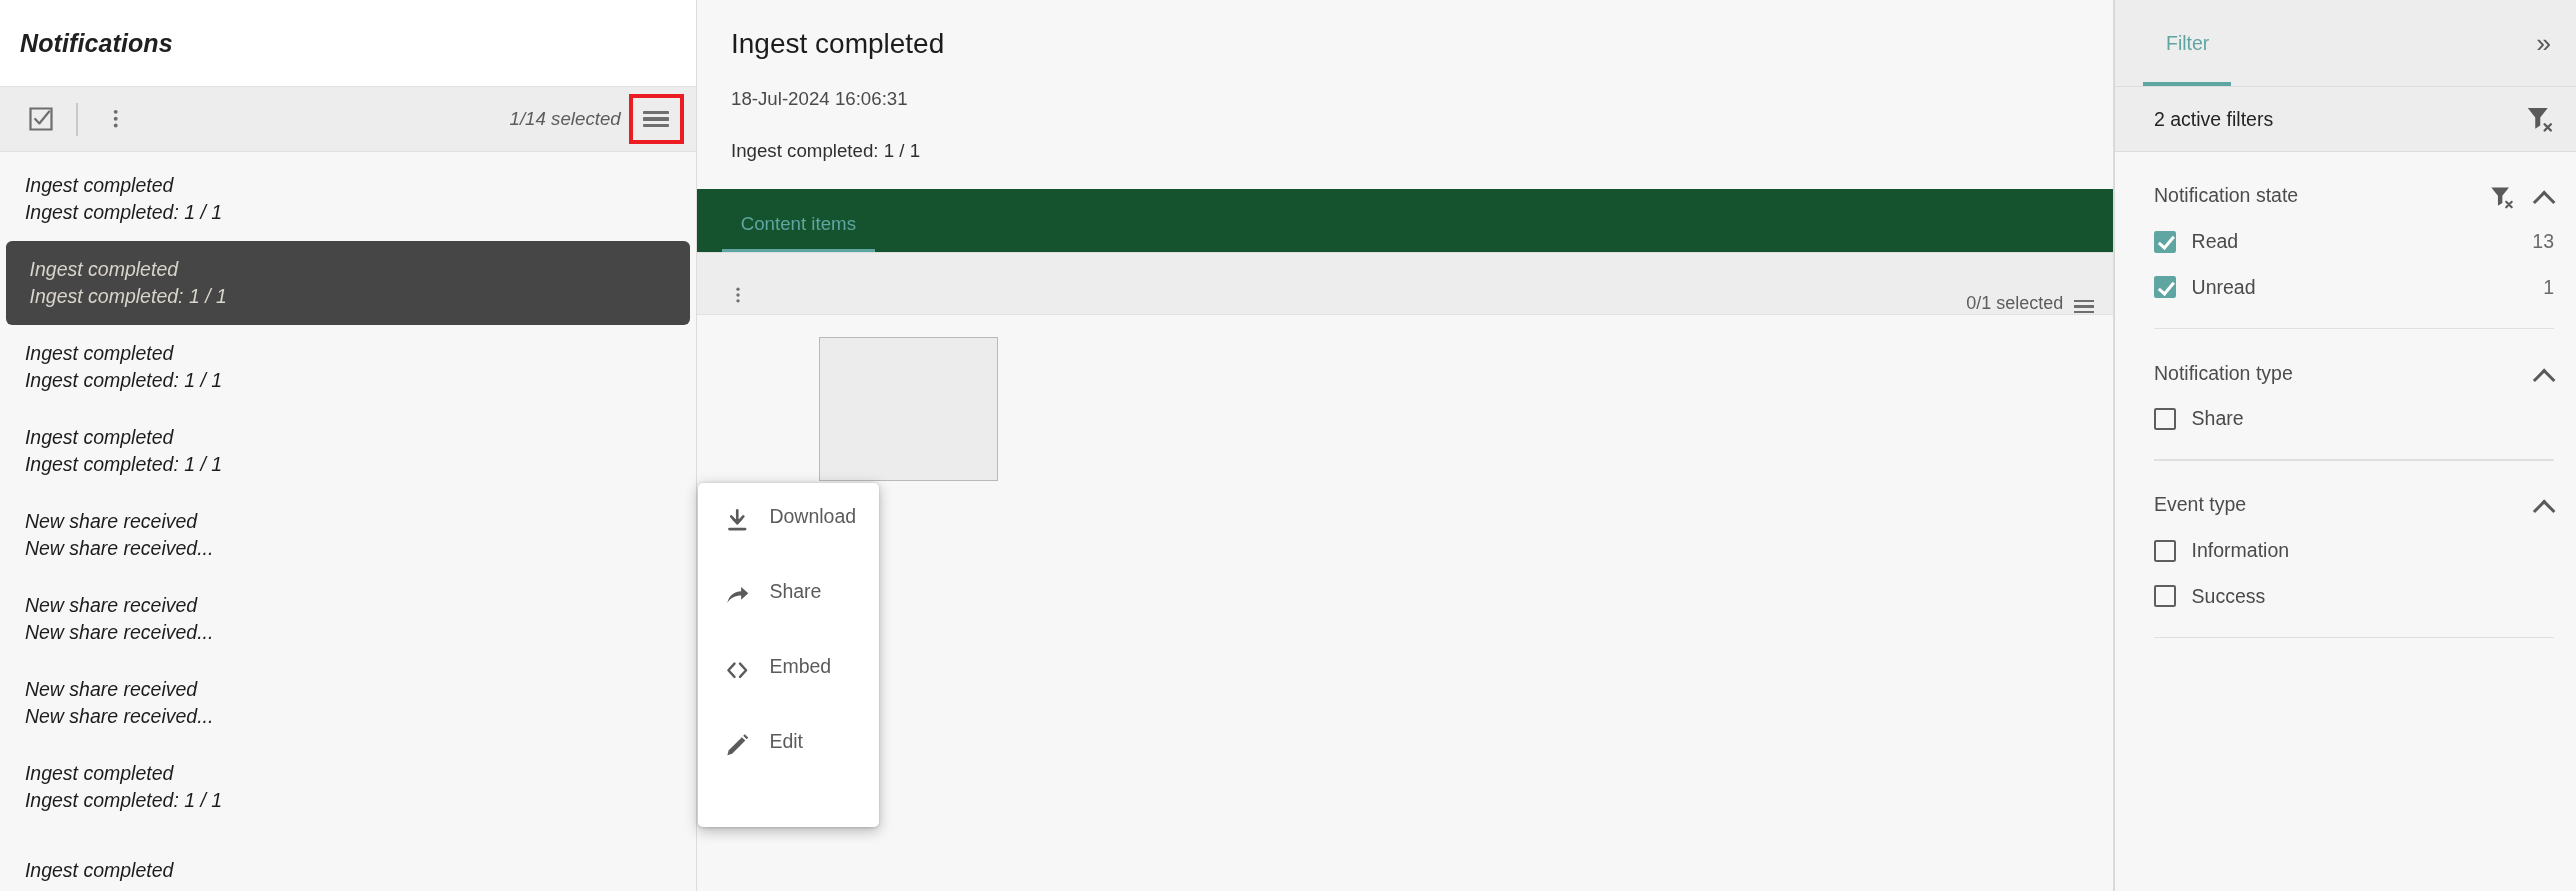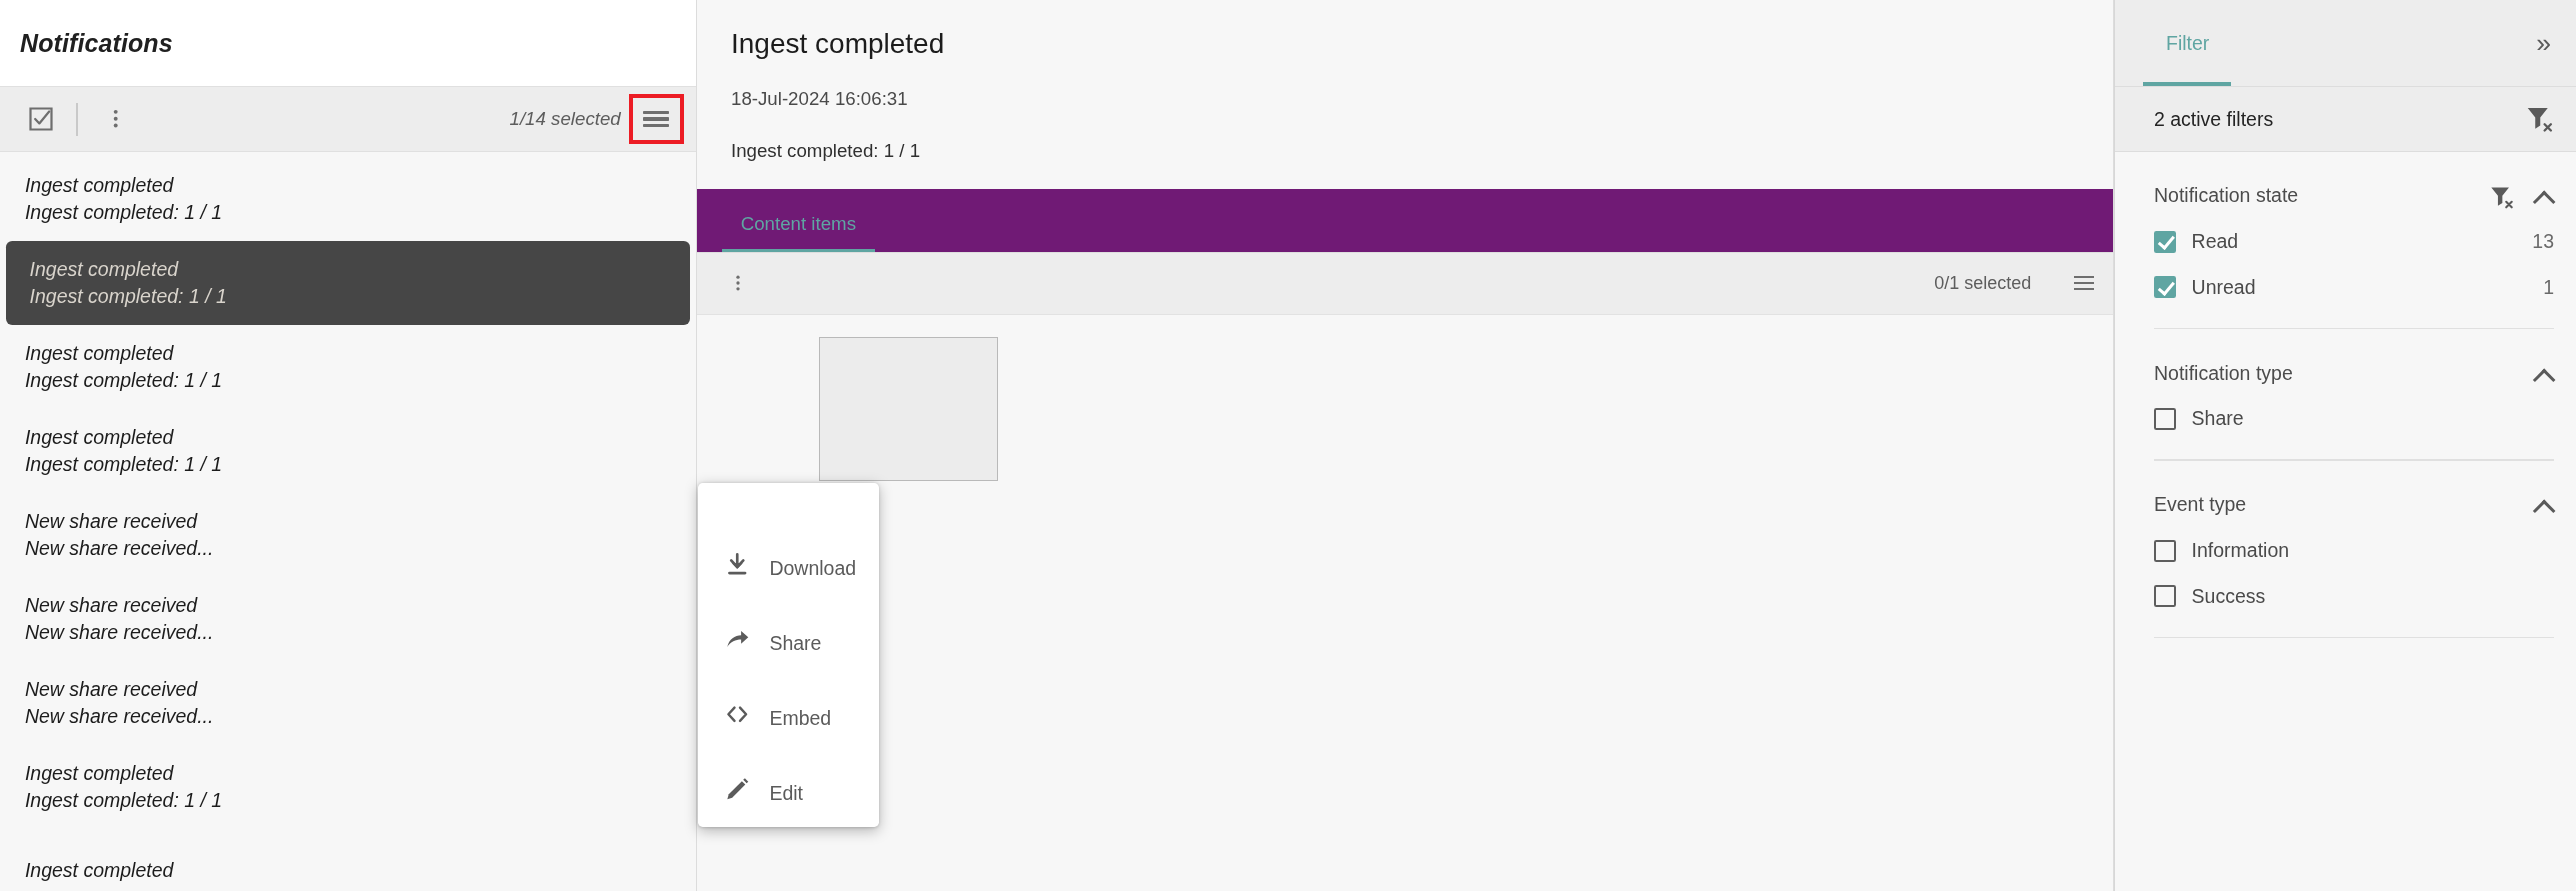--- a/index.html
+++ b/index.html
@@ -169,44 +169,43 @@
   }
   .detail-body {
     font-size: 18.7px;
     color: #303030;
     padding-bottom: 26.5px;
   }
 
   .tabs-bar {
     height: 64px;
     flex: 0 0 64px;
-    background: #701a75;
+    background: #14532d;
     display: flex;
     align-items: flex-end;
     border-bottom: 1.6px solid #dedede;
     padding-left: 25px;
   }
   .tab {
     font-size: 18.7px;
     color: #5fa5a2;
     padding: 0 18.7px 14px 18.7px;
     border-bottom: 3.9px solid #5fa5a2;
     cursor: pointer;
     white-space: nowrap;
   }
 
   .items-toolbar {
     height: 62px;
     flex: 0 0 62px;
     background: #ededed;
     display: flex;
-    align-items: center;
+    align-items: flex-end;
     padding: 0 18.7px 0 22px;
     border-bottom: 1.6px solid #e2e2e2;
-    gap: 32px;
   }
   .items-toolbar .sel-text {
     font-size: 18px;
     color: #5d5d5d;
     margin-right: 11px;
     white-space: nowrap;
   }
   .ham-sm {
     display: flex;
     flex-direction: column;
@@ -245,21 +244,21 @@
     width: 181px;
     background: #ffffff;
     border-radius: 4.7px;
     box-shadow: 0 3.9px 14px rgba(0,0,0,0.26), 0 0.8px 3.1px rgba(0,0,0,0.16);
     padding: 22px 0 22px 0;
     z-index: 50;
   }
   .dd-item {
     height: 75px;
     display: flex;
-    align-items: flex-end;
+    align-items: flex-start;
     padding-left: 23.4px;
     cursor: pointer;
   }
   .dd-icon {
     width: 31px;
     height: 31px;
     margin-right: 17px;
     display: flex;
     align-items: center;
     justify-content: center;

